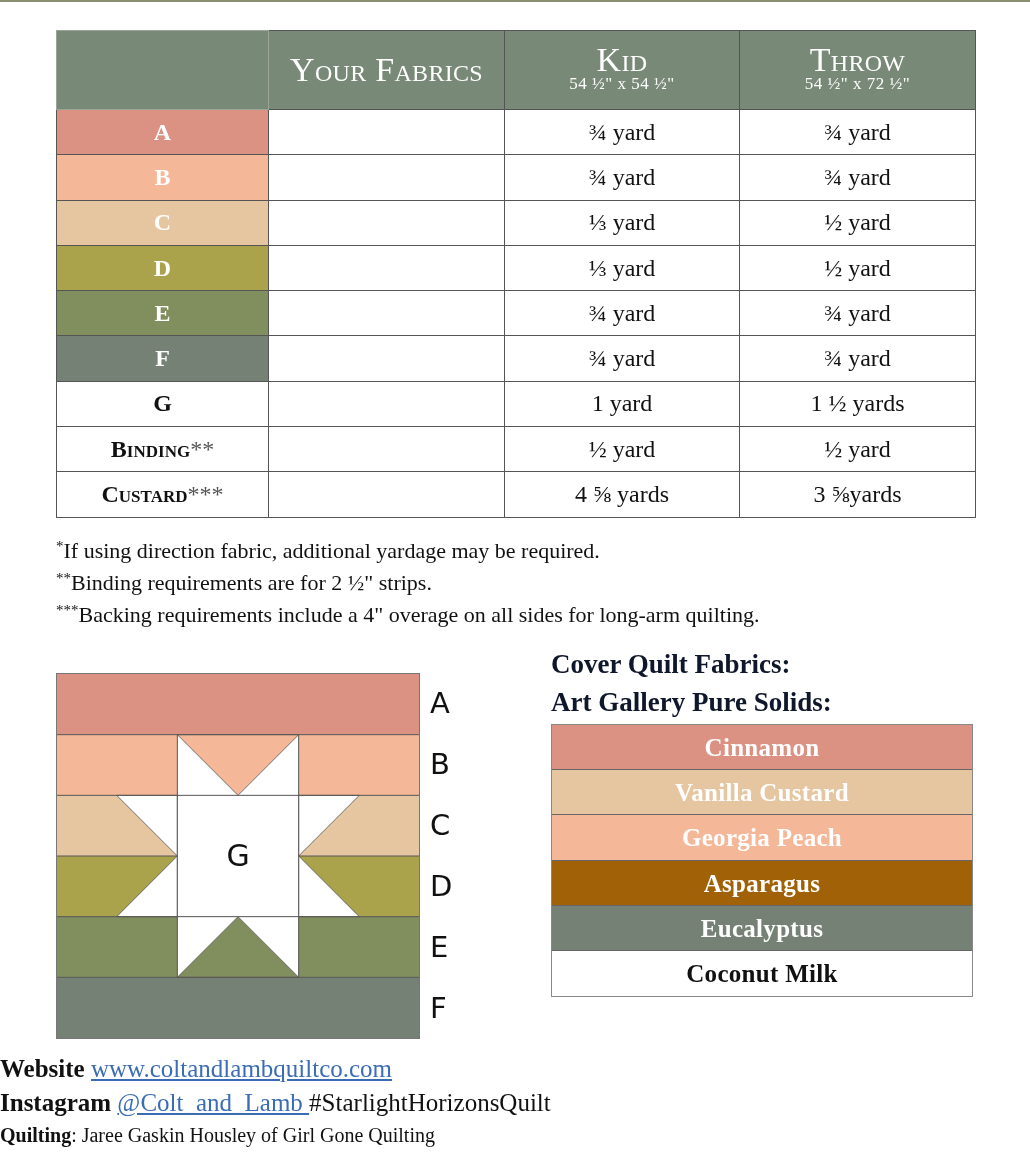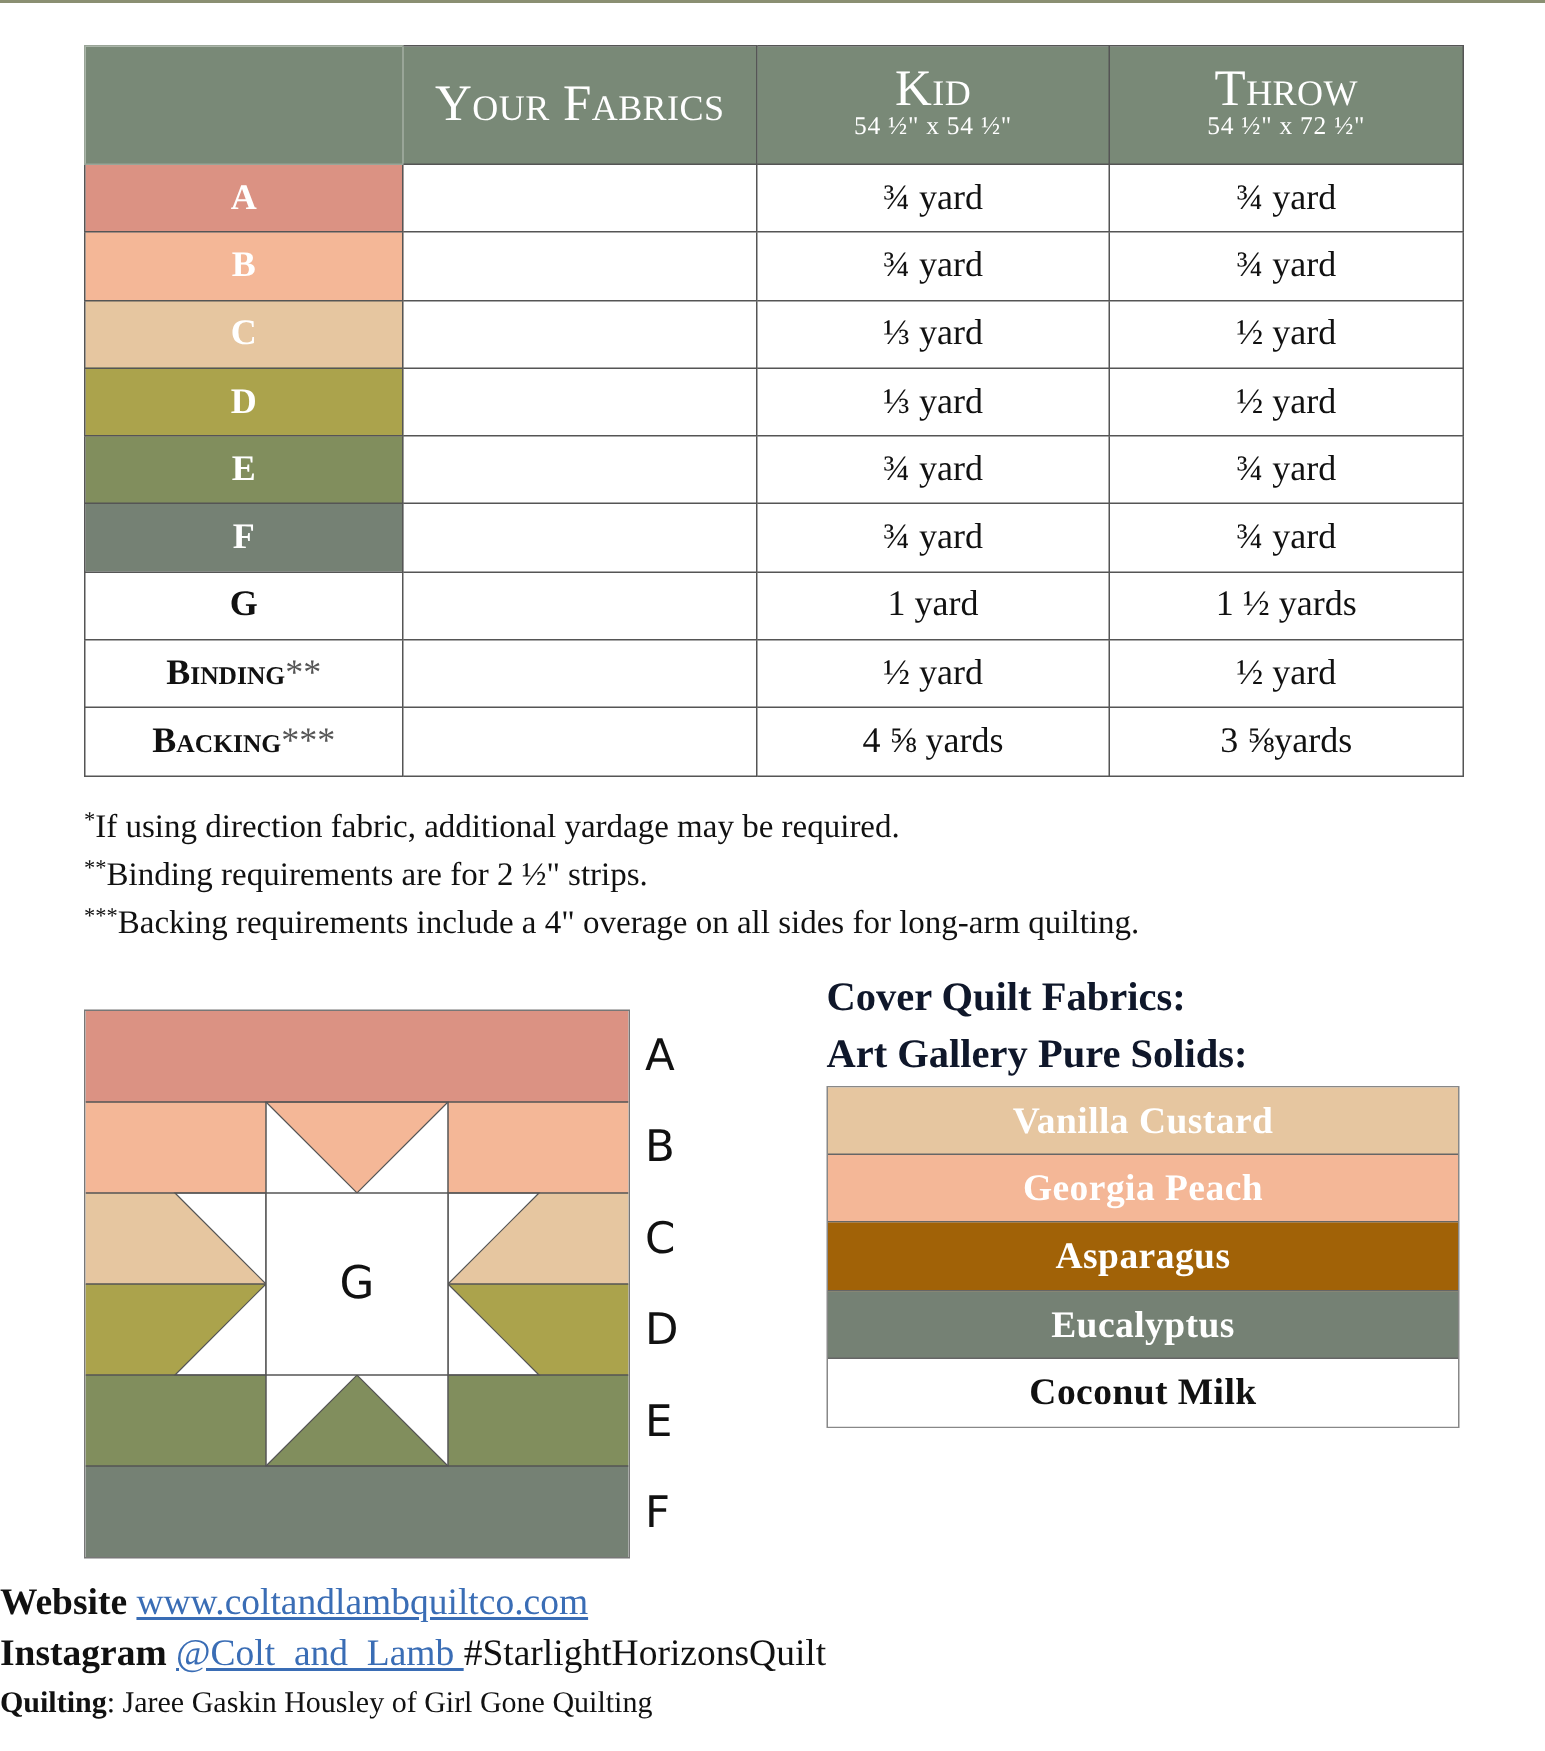--- a/index.html
+++ b/index.html
@@ -121,21 +121,21 @@
       <td class="amount">1 yard</td>
       <td class="amount">1 ½ yards</td>
     </tr>
     <tr>
       <td class="row-label dark smallcaps"><span>Binding</span><span class="asterisk">**</span></td>
       <td class="your-fabric"></td>
       <td class="amount">½ yard</td>
       <td class="amount">½ yard</td>
     </tr>
     <tr>
-      <td class="row-label dark smallcaps"><span>Backing</span><span class="asterisk">***</span></td>
+      <td class="row-label dark smallcaps"><span>Custard</span><span class="asterisk">***</span></td>
       <td class="your-fabric"></td>
       <td class="amount">4 ⅝ yards</td>
       <td class="amount">3 ⅝yards</td>
     </tr>
   </tbody>
 </table>
 
 <div class="footnotes">
   <div><sup>*</sup><span>If  using direction fabric, additional yardage may be required.</span></div>
   <div><sup>**</sup><span>Binding requirements are for 2 ½" strips.</span></div>
@@ -186,20 +186,21 @@
   <div class="quilt-label">D</div>
   <div class="quilt-label">E</div>
   <div class="quilt-label">F</div>
 </div>
 
 <div class="cover-heading">
   <div>Cover Quilt Fabrics:</div>
   <div>Art Gallery Pure Solids:</div>
 </div>
 <div class="swatch-list">
+  <div class="swatch" style="background:#db9283">Cinnamon</div>
   <div class="swatch" style="background:#e6c6a0">Vanilla Custard</div>
   <div class="swatch" style="background:#f4b797">Georgia Peach</div>
   <div class="swatch" style="background:#a16207">Asparagus</div>
   <div class="swatch" style="background:#758174">Eucalyptus</div>
   <div class="swatch" style="background:#ffffff">Coconut Milk</div>
 </div>
 
 <div class="footer">
   <div>
     <span class="lbl">Website</span>

